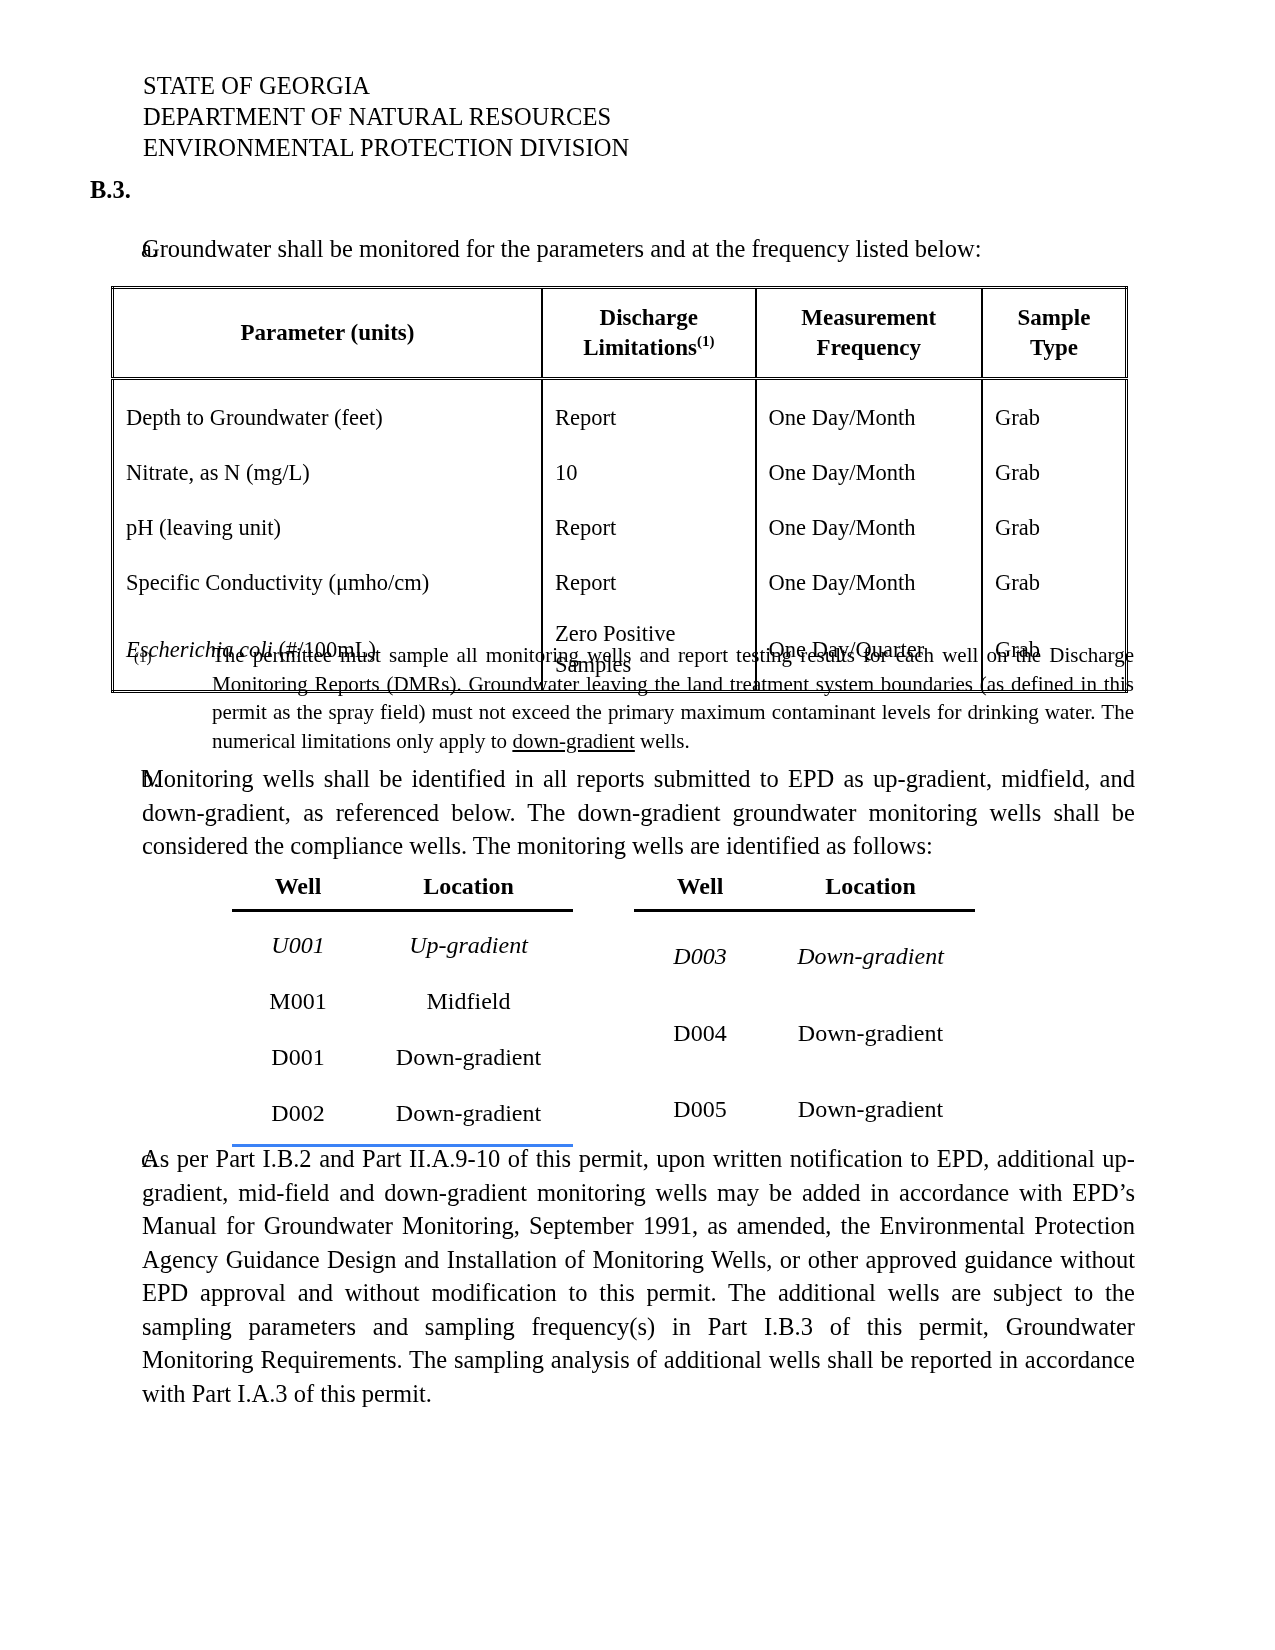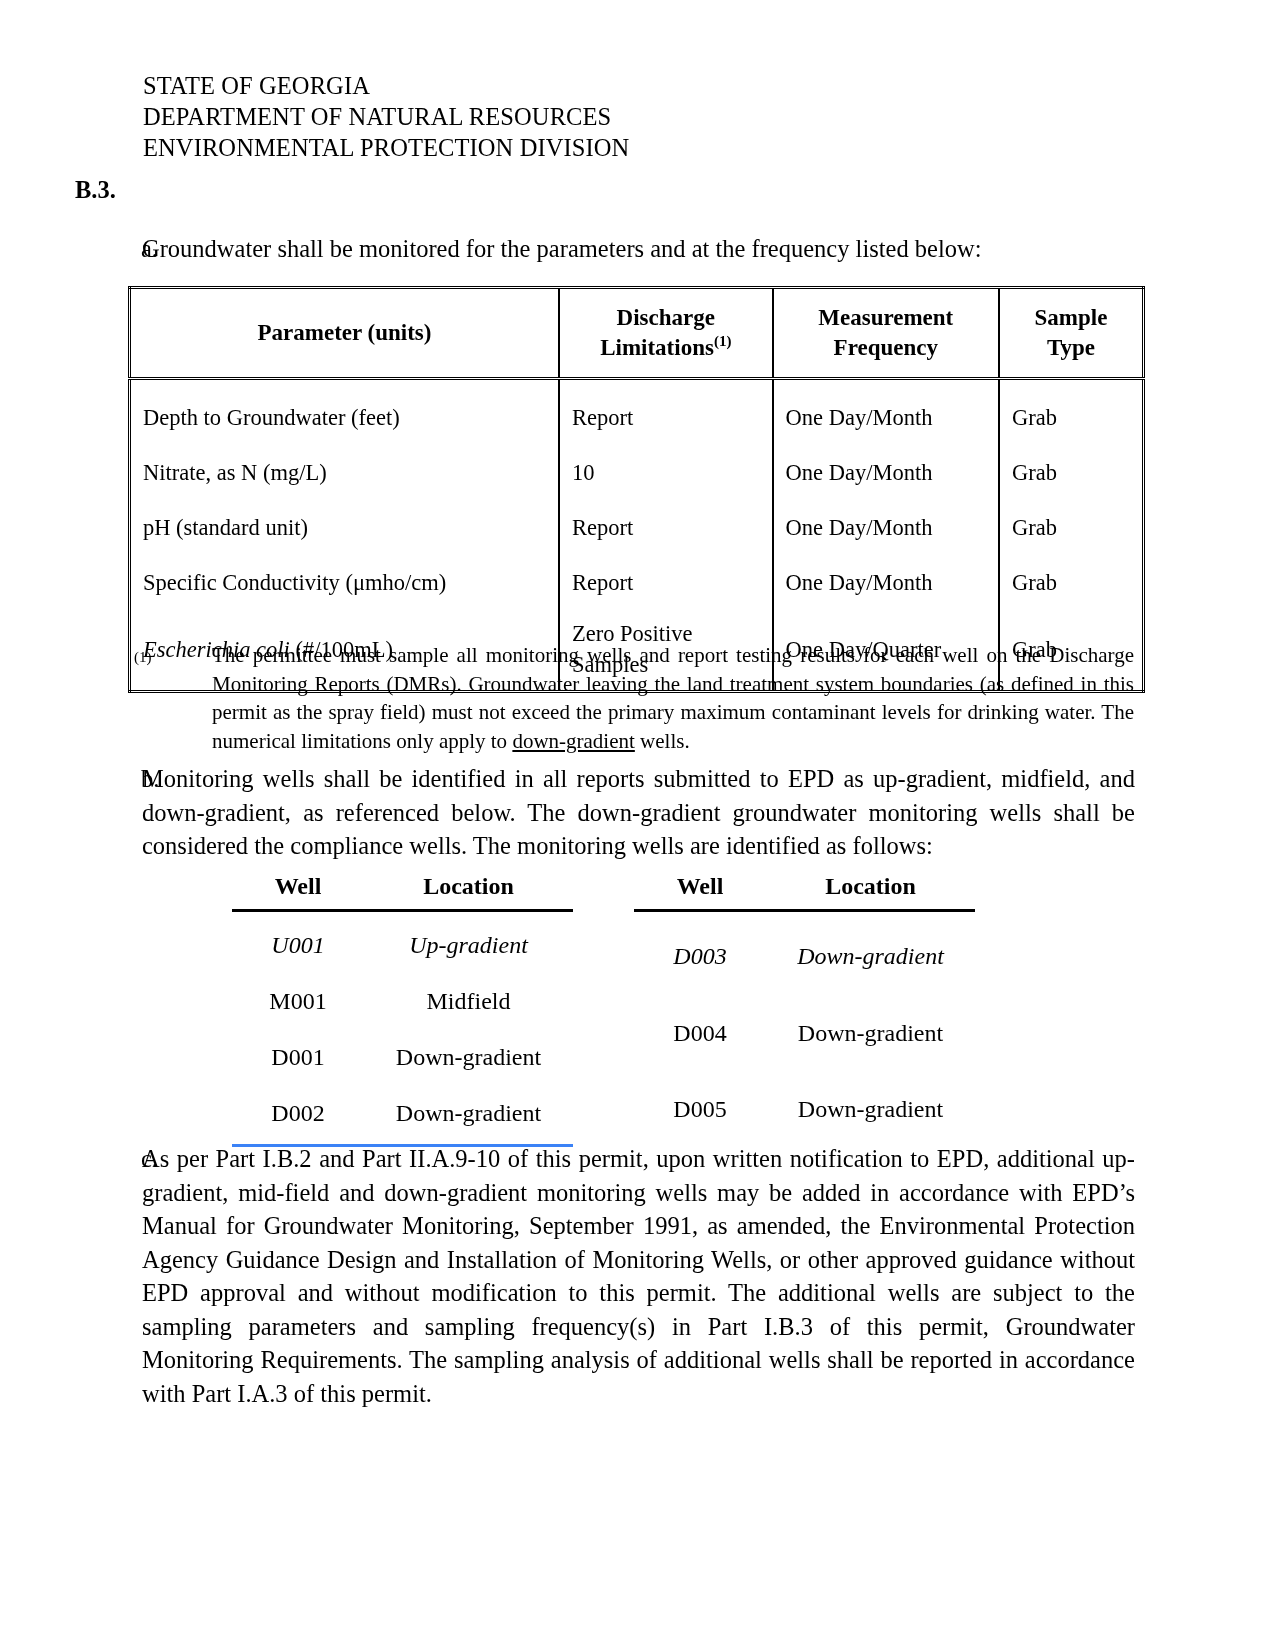--- a/index.html
+++ b/index.html
@@ -39,21 +39,21 @@
   .doc-header-right {
     margin-left: 0;
     padding-left: 0;
     min-width: 300px;
   }
   .doc-header-right .hdr-line:first-child { visibility: hidden; }
 
   
   .section-heading {
     position: absolute;
-    left: 75px;
+    left: 90px;
     top: 176px;
     width: 1060px;
     font-weight: bold;
     font-size: 24.5px;
     display: flex;
   }
   .section-heading .sec-num { width: 67px; flex: none; }
 
   
   .list-item {
@@ -89,21 +89,21 @@
     left: 75px;
     top: 1142px;
     width: 1060px;
   }
   .item-b .body, .item-c .body { text-align: justify; }
   .item-c .body { text-align-last: left; }
 
   
   .param-table-wrap {
     position: absolute;
-    left: 128px;
+    left: 111px;
     top: 286px;
     width: 1017px;
   }
   table.param-table {
     border-collapse: collapse;
     width: 100%;
     font-size: 22.5px;
     border: 3px double #000;
   }
   table.param-table th,
@@ -246,21 +246,21 @@
           <td>One Day/Month</td>
           <td>Grab</td>
         </tr>
         <tr>
           <td>Nitrate, as N (mg/L)</td>
           <td>10</td>
           <td>One Day/Month</td>
           <td>Grab</td>
         </tr>
         <tr>
-          <td>pH (standard unit)</td>
+          <td>pH (leaving unit)</td>
           <td>Report</td>
           <td>One Day/Month</td>
           <td>Grab</td>
         </tr>
         <tr>
           <td>Specific Conductivity (μmho/cm)</td>
           <td>Report</td>
           <td>One Day/Month</td>
           <td>Grab</td>
         </tr>

